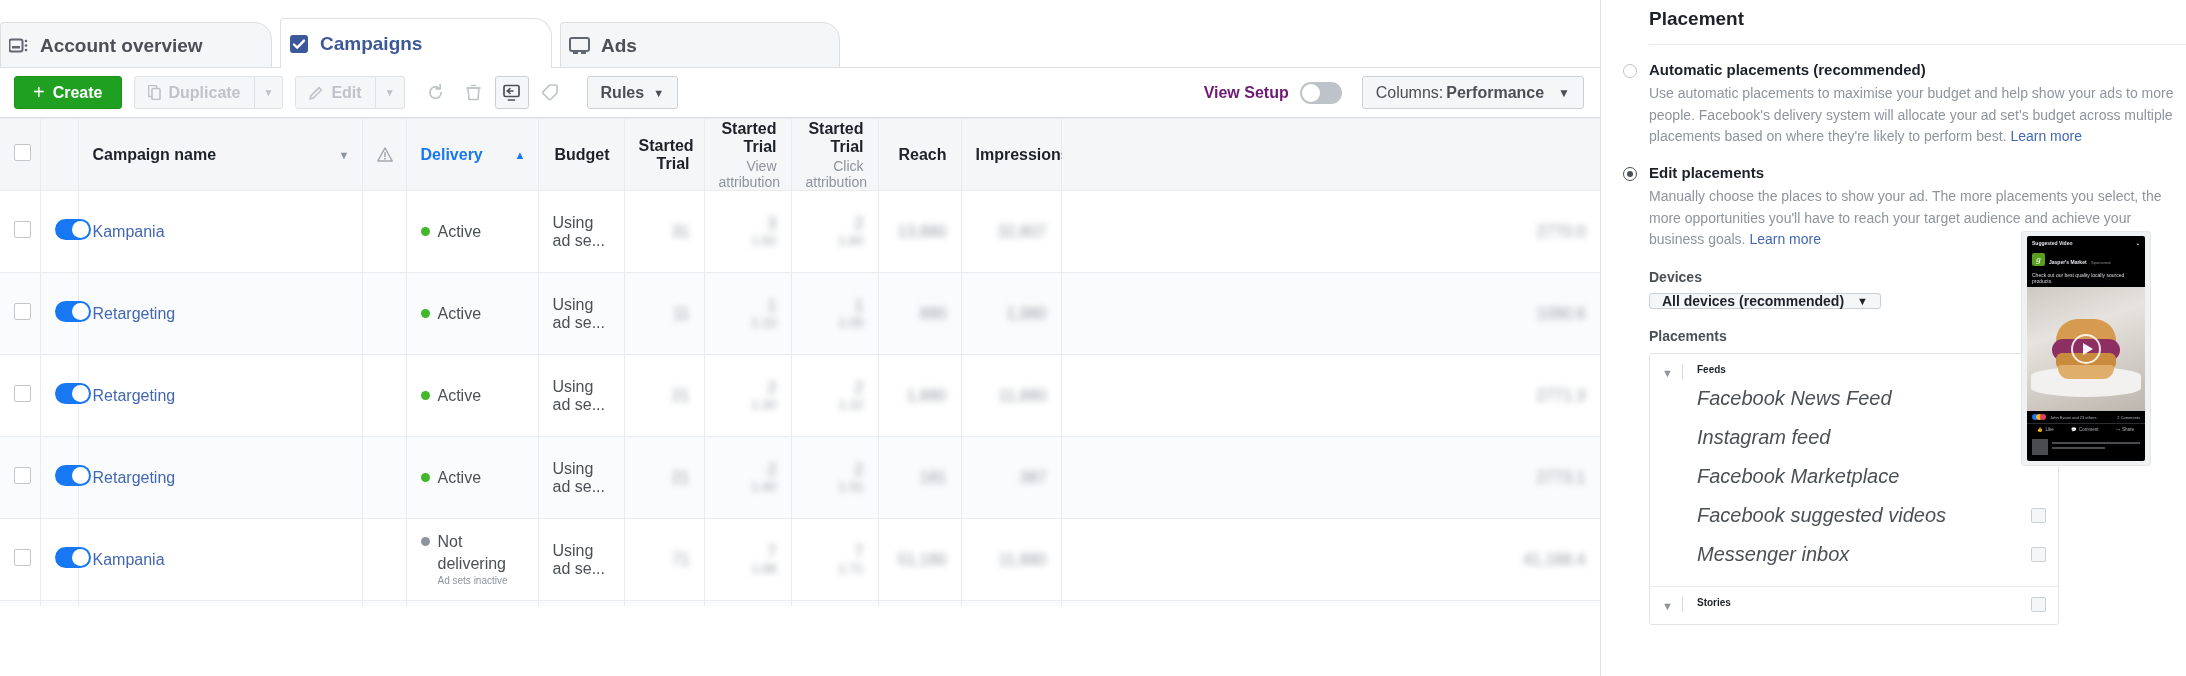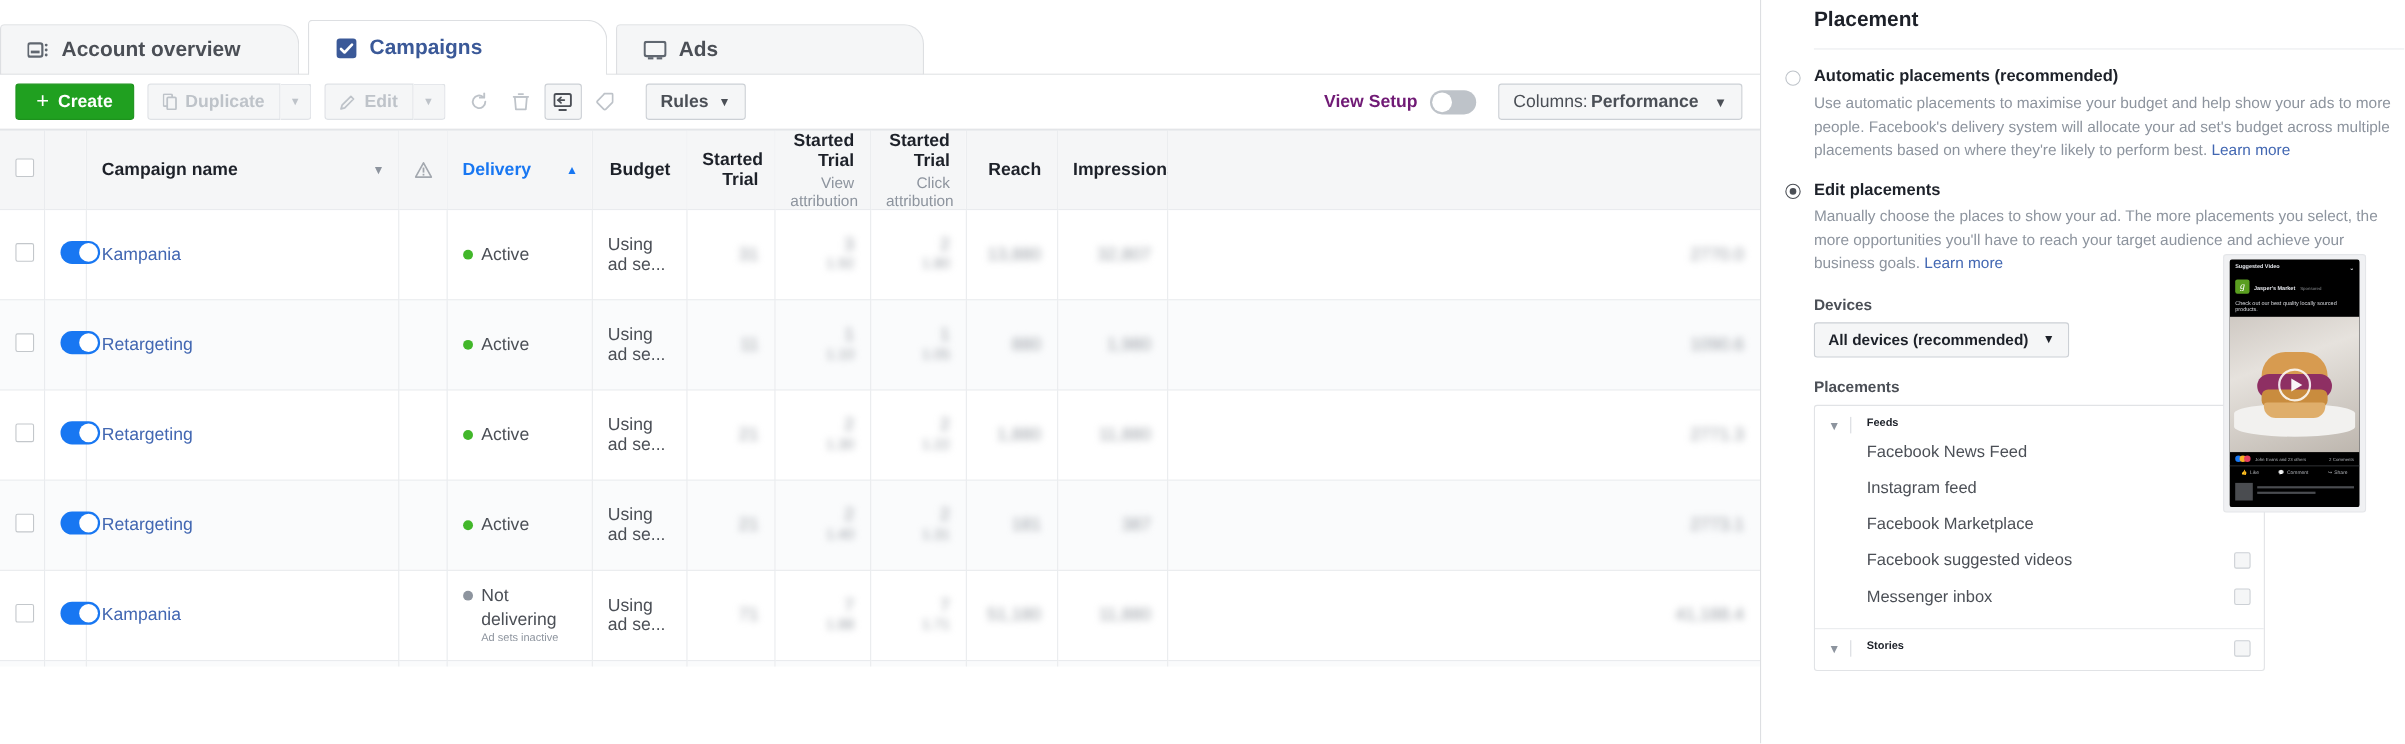--- a/index.html
+++ b/index.html
@@ -21,21 +21,21 @@
     position: relative; height: 68px; width: 100%;
     background: #fff; padding-top: 22px;
     display: flex; align-items: flex-end;
   }
   .tabstrip::after {
     content: ""; position: absolute; left: 0; right: 0; bottom: 0;
     height: 1px; background: #dddfe2;
   }
   .tab {
     position: relative; height: 46px; display: flex; align-items: center;
-    padding: 0 22px 0 24px; background: #f5f6f7;
+    padding: 0 22px 0 8px; background: #f5f6f7;
     border: 1px solid #dddfe2; border-bottom: none;
     border-radius: 4px 18px 0 0; margin-right: -10px;
     font-size: 19px; color: #4b4f56; font-weight: bold;
     white-space: nowrap; cursor: pointer; text-align: right;
   }
   .tab .ticon { margin-right: 11px; display: inline-flex; align-items: center; }
   .tab.w1 { width: 272px; } .tab.w2 { width: 272px; }
   .tab.w3 { width: 280px; } .tab.w4 { width: 280px; }
   .tab.active {
     background: #fff; color: #1d2129; z-index: 5;
@@ -149,21 +149,21 @@
   }
   .radio.sel { border-color: #4b4f56; }
   .radio.sel::after {
     content: ""; position: absolute; inset: 3px; border-radius: 50%; background: #4b4f56;
   }
   .rtitle { font-size: 15px; font-weight: bold; color: #1d2129; }
   .rdesc { font-size: 14px; color: #8d949e; line-height: 1.55; margin-top: 5px; max-width: 560px; }
   .lnk { color: #4267b2; cursor: pointer; }
   .sect-label { font-size: 14px; font-weight: bold; color: #4b4f56; margin-top: 18px; }
   .dropdown {
-    margin-top: 8px; display: inline-flex; align-items: center; height: 32px;
+    margin-top: 8px; display: inline-flex; align-items: center; height: 16px;
     background: #f5f6f7; border: 1px solid #ccd0d5; border-radius: 3px;
     padding: 0 12px; font-size: 14px; font-weight: bold; color: #1d2129; cursor: pointer; justify-content: center;
   }
   .dropdown .dcaret { margin-left: 13px; font-size: 11px; }
   .plist {
     margin-top: 9px; width: 410px; border: 1px solid #e1e3e6; border-radius: 3px;
     background: #fff;
   }
   .pgroup { border-bottom: 1px solid #e9ebee; padding: 10px 12px 12px 12px; }
   .pgroup:last-child { border-bottom: none; }
@@ -178,21 +178,21 @@
   }
   .chk.minus::after {
     content: ""; position: absolute; left: 3px; right: 3px; top: 6px; height: 2px; background: #9197a0;
   }
   .chk.checked { background: #eceef1; }
   .chk.checked::after {
     content: ""; position: absolute; left: 4px; top: 1px; width: 5px; height: 9px;
     border: solid #9197a0; border-width: 0 2px 2px 0; transform: rotate(42deg);
   }
   .prow { display: flex; align-items: center; padding: 8px 0 8px 35px; }
-  .prow .pname { flex: 1; font-size: 15px; color: #4b4f56; }
+  .prow .pname { flex: 1; font-size: 20px; color: #4b4f56; font-style: italic; }
 
   
   .preview {
     position: absolute; left: 420px; top: 231px; width: 130px; height: 235px;
     background: #f0f1f3; border: 1px solid #e4e6e9; border-radius: 3px;
     padding: 4px 5px; overflow: hidden;
   }
   .phone { width: 100%; height: 100%; background: #000; border-radius: 2px; overflow: hidden;
            display: flex; flex-direction: column; }
   .ph-top { padding: 4px 5px 3px 5px; }

